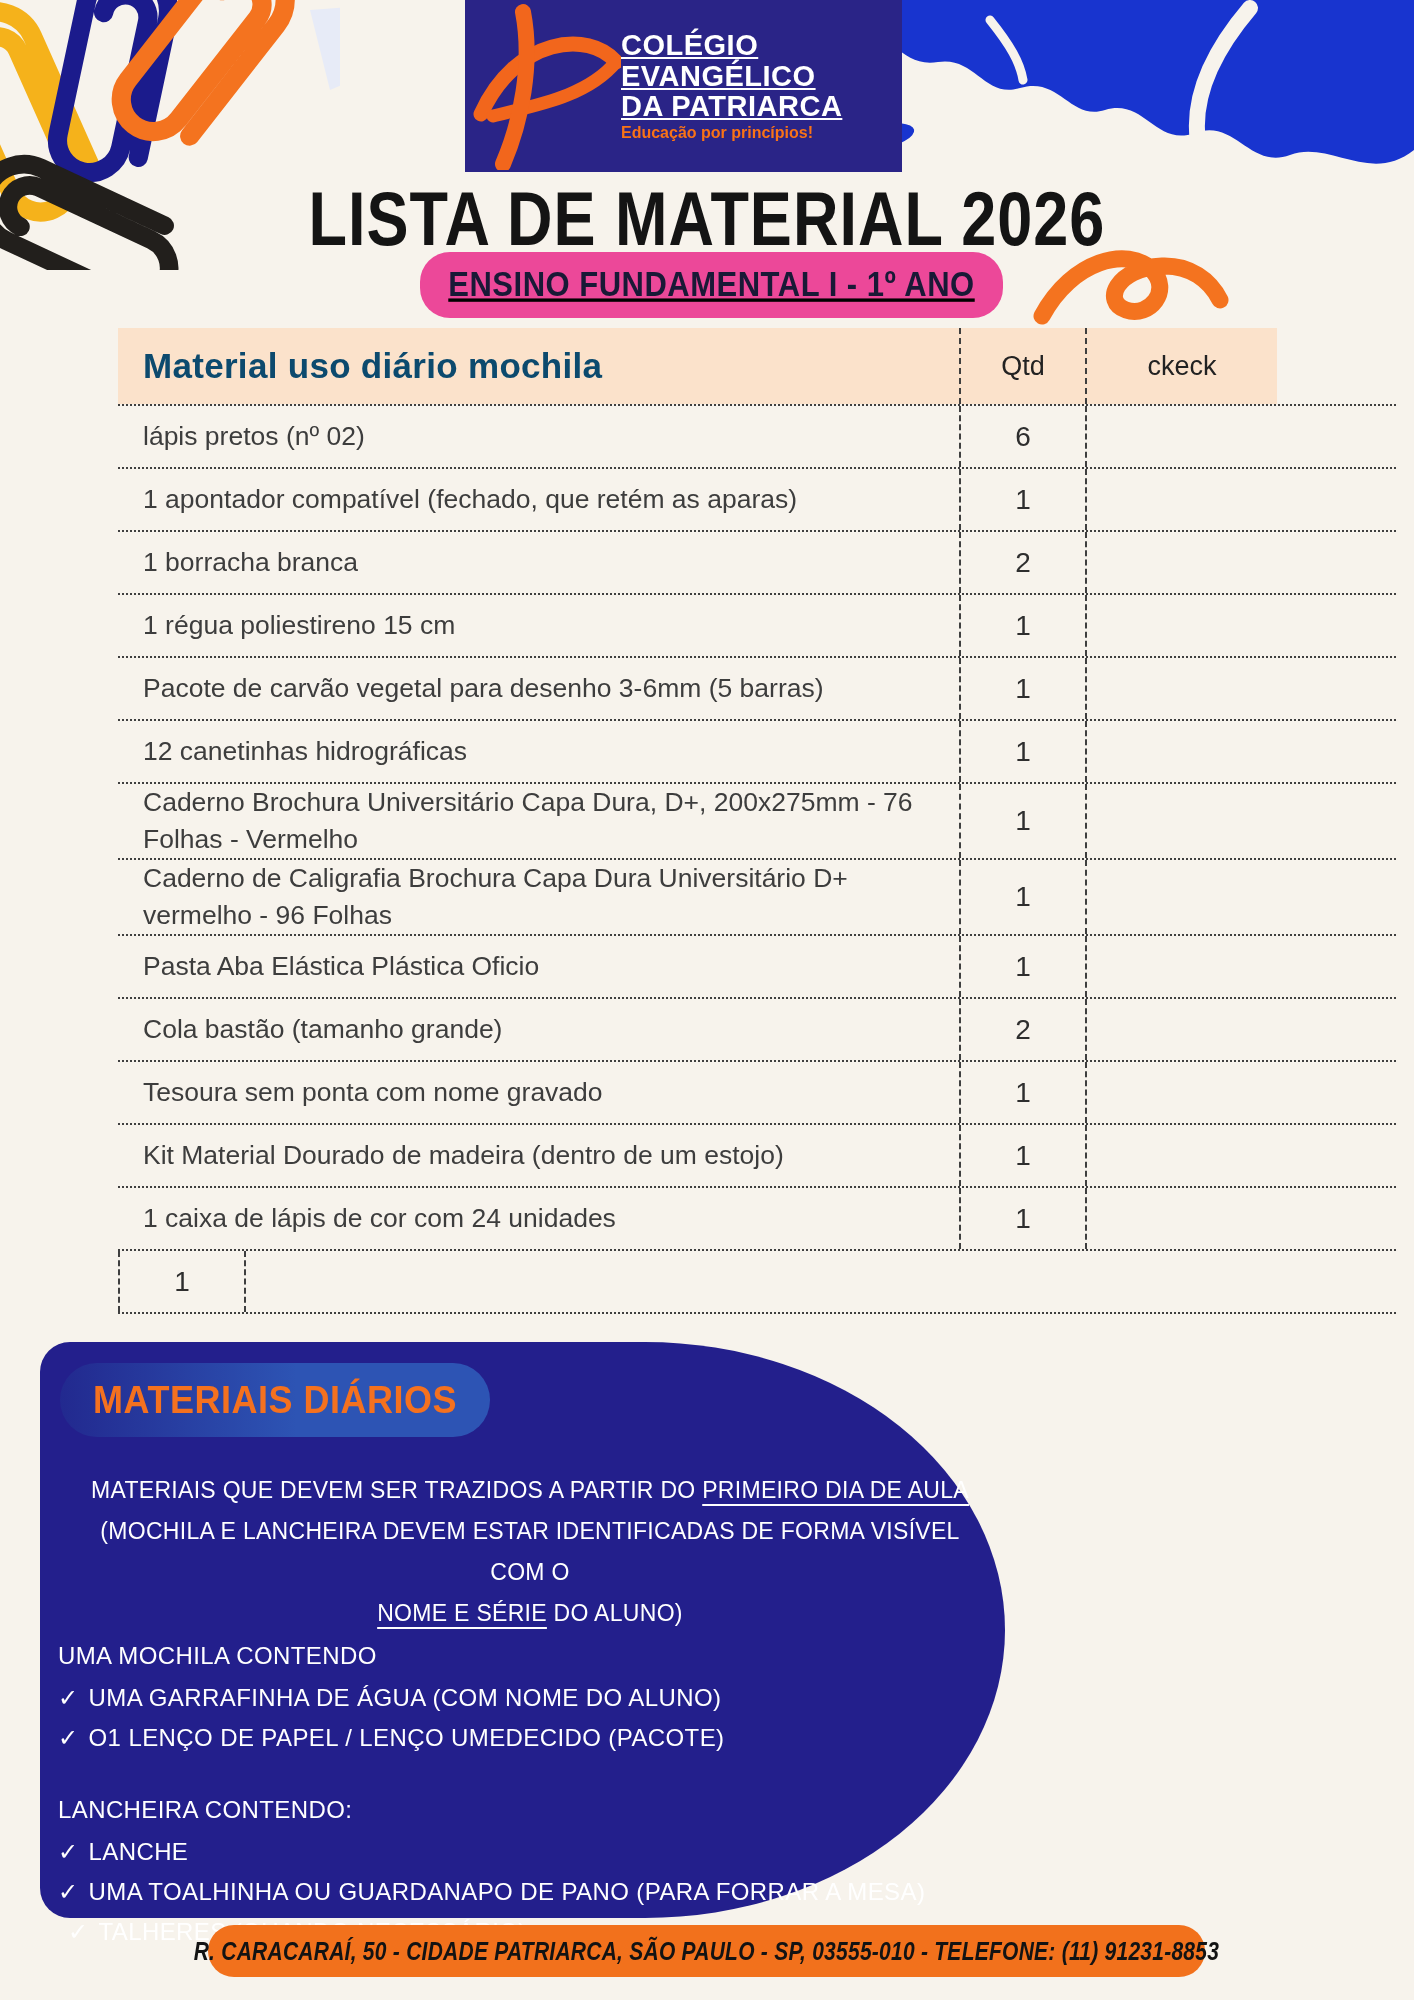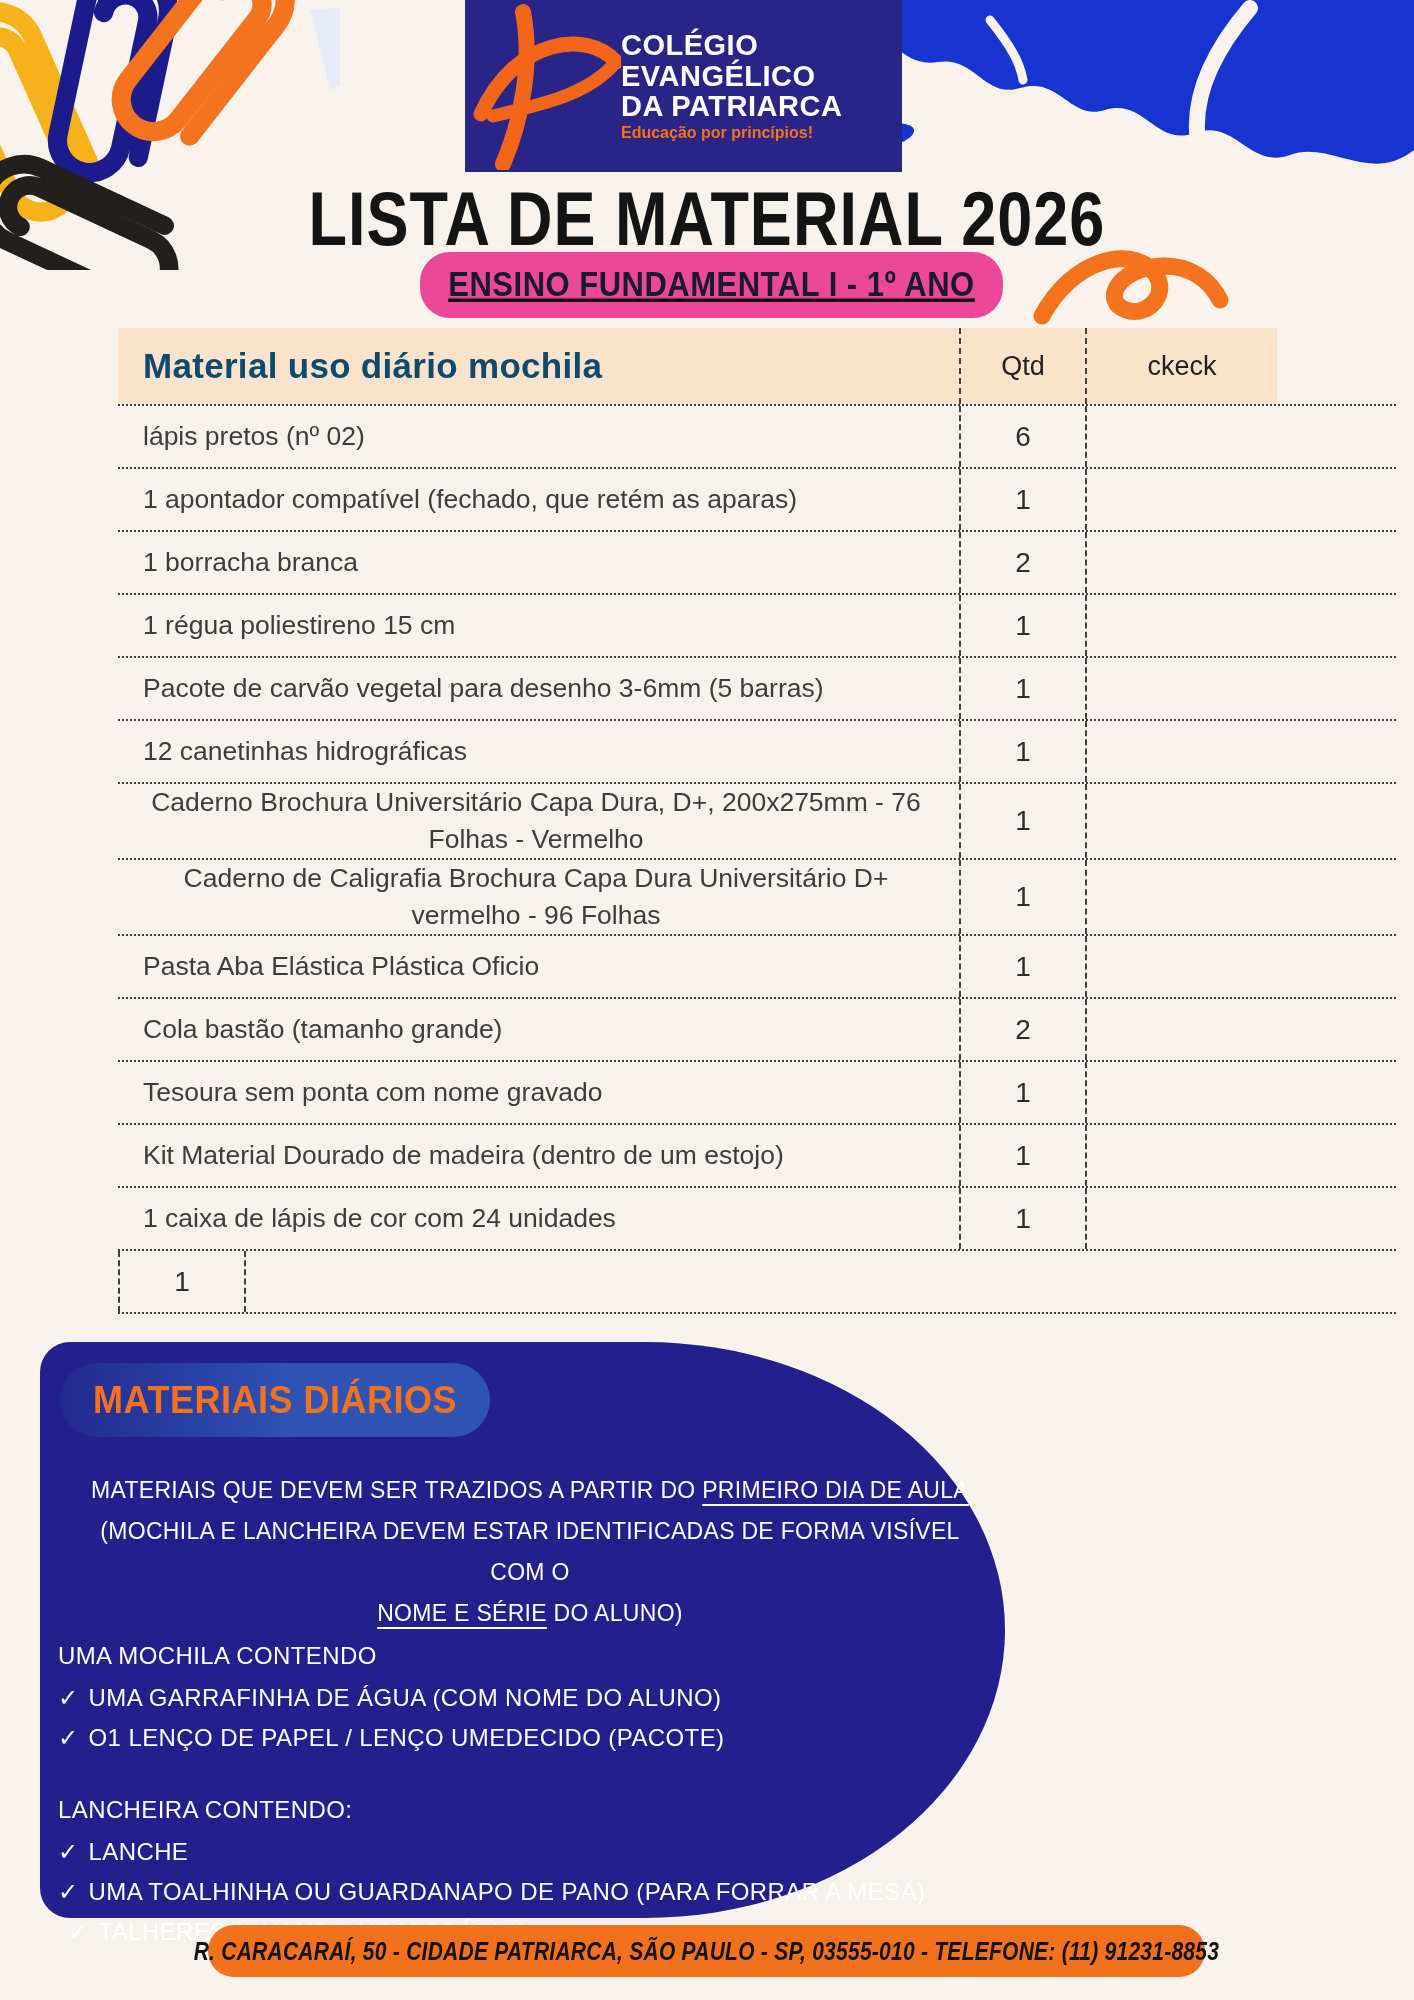--- a/index.html
+++ b/index.html
@@ -10,21 +10,21 @@
   .deco{position:absolute;pointer-events:none;}
   #clips{left:0;top:0;}
   #splash{left:690px;top:0;}
   #squiggle{left:1030px;top:238px;}
 
   
   .logo{position:absolute;left:465px;top:0;width:437px;height:172px;background:#2a2487;
         display:flex;align-items:center;}
   .logo-fish{margin-left:6px;flex:0 0 150px;}
   .logo-text{color:#ffffff;line-height:1.06;}
-  .logo-text .l{font-size:29px;font-weight:700;letter-spacing:.5px;}
+  .logo-text .l{font-size:29px;font-weight:700;letter-spacing:.5px;text-decoration:underline;}
   .logo-tag{color:#f97316;font-size:16px;font-weight:700;margin-top:3px;}
 
   
   .title{position:absolute;top:174px;left:0;width:100%;text-align:center;
          font-size:63px;font-weight:700;color:#141414;letter-spacing:1px;
          transform:scaleY(1.22);transform-origin:top center;white-space:nowrap;}
   .subtitle{position:absolute;left:420px;top:252px;width:583px;height:66px;
             background:#ec4899;border-radius:30px;display:flex;align-items:center;justify-content:center;text-decoration:underline;}
   .subtitle span{font-size:31px;font-weight:700;color:#191936;letter-spacing:.5px;
                  transform:scaleY(1.12);white-space:nowrap;}
@@ -34,21 +34,21 @@
   .thead{display:flex;align-items:stretch;height:76px;border-bottom:2px dotted #3f3f3f;}
   .thead .cell{background:#fbe2cb;display:flex;align-items:center;}
   .thead .filler{background:transparent;flex:1;}
   .cell.name{flex:0 0 841px;box-sizing:border-box;padding-left:25px;padding-right:30px;}
   .cell.qty{flex:0 0 128px;box-sizing:border-box;border-left:2px dashed #3f3f3f;border-right:2px dashed #3f3f3f;
             display:flex;align-items:center;justify-content:center;text-align:center;}
   .cell.chk{flex:0 0 190px;display:flex;align-items:center;justify-content:center;}
   .thead .name{font-size:35px;font-weight:700;color:#0c4a6e;letter-spacing:.3px;}
   .thead .qty,.thead .chk{font-size:27px;color:#222;}
   .trow{display:flex;align-items:stretch;min-height:61px;border-bottom:2px dotted #3f3f3f;}
-  .trow .cell{display:flex;align-items:center;text-align:center;}
+  .trow .cell{display:flex;align-items:center;}
   .trow .name{font-size:26.5px;line-height:1.4;}
   .trow .qty{font-size:28px;color:#2e2e2e;}
   .trow .chk{flex:1;}
 
   
   .daily{position:absolute;left:40px;top:1342px;width:965px;height:576px;background:#231f8c;
          border-radius:30px 360px 360px 30px / 30px 288px 288px 30px;color:#ffffff;box-sizing:border-box;}
   .badge{position:absolute;left:20px;top:21px;width:430px;height:74px;border-radius:37px;
          background:linear-gradient(90deg,#22298f 0%,#2d54b4 55%,#2d54b4 100%);
          display:flex;align-items:center;justify-content:center;}

